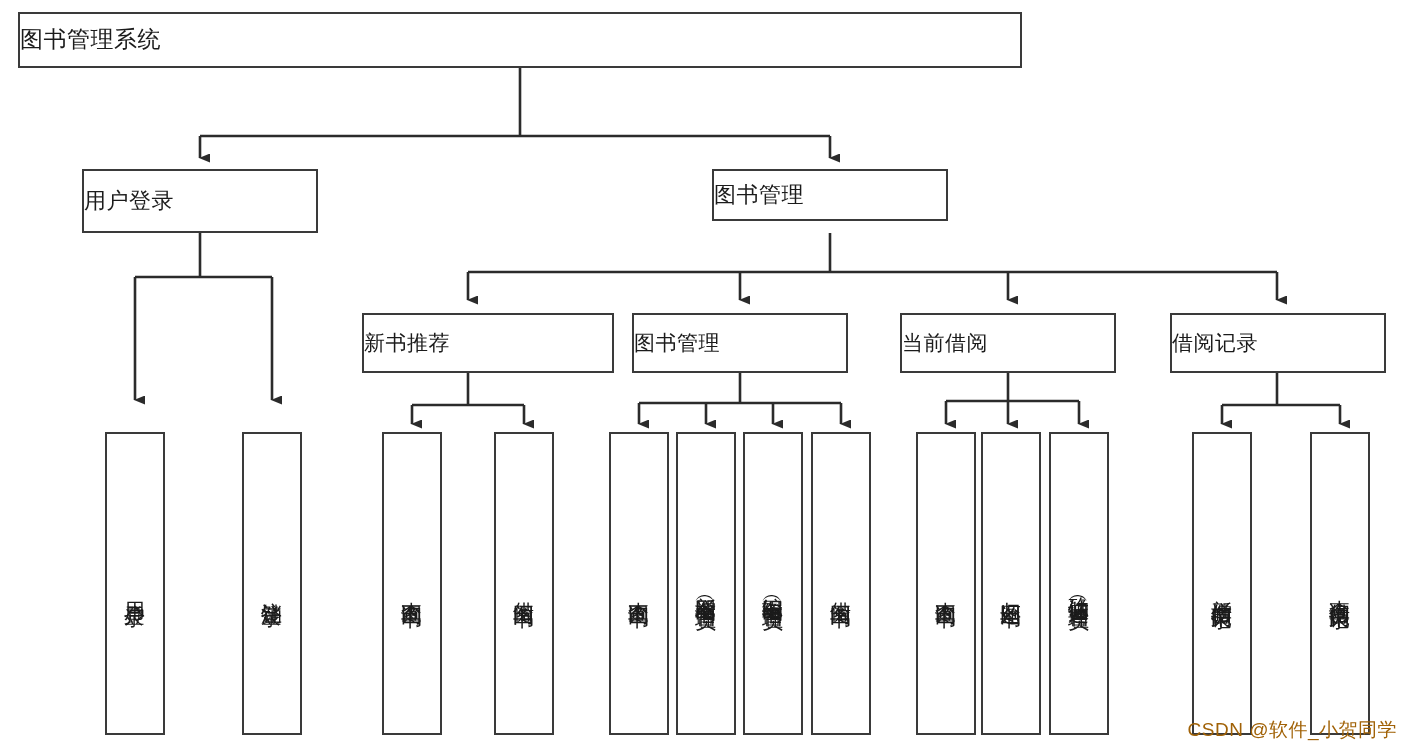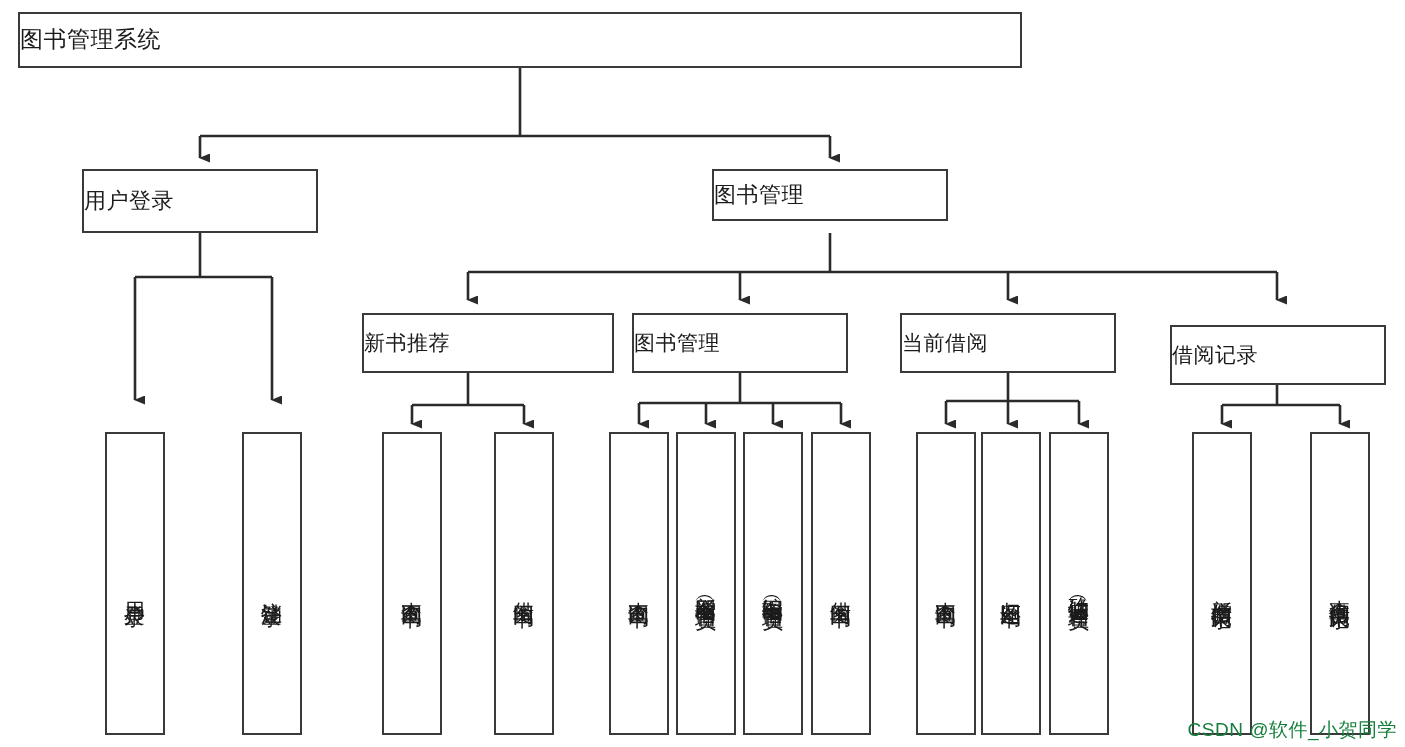--- a/index.html
+++ b/index.html
@@ -63,21 +63,21 @@
     top: 0;
     width: 1405px;
     height: 747px;
     pointer-events: none;
   }
   .watermark {
     position: absolute;
     right: 8px;
     bottom: 4px;
     font-size: 19px;
-    color: #15803d;
+    color: #a16207;
     white-space: nowrap;
     letter-spacing: 0.5px;
   }
 </style>
 </head>
 <body>
 
 <div id="canvas">
 
   <svg id="wires" viewBox="0 0 1405 747">
@@ -145,21 +145,21 @@
 
   <div class="node lvl3" style="left:362px; top:313px; width:252px; height:60px;">
     <span class="label">新书推荐</span>
   </div>
   <div class="node lvl3" style="left:632px; top:313px; width:216px; height:60px;">
     <span class="label">图书管理</span>
   </div>
   <div class="node lvl3" style="left:900px; top:313px; width:216px; height:60px;">
     <span class="label">当前借阅</span>
   </div>
-  <div class="node lvl3" style="left:1170px; top:313px; width:216px; height:60px;margin-top:12px;">
+  <div class="node lvl3" style="left:1170px; top:313px; width:216px; height:60px;">
     <span class="label">借阅记录</span>
   </div>
 
   <div class="node leaf" style="left:105px; top:432px; width:60px; height:303px;">
     <span class="label">用户登录</span>
   </div>
   <div class="node leaf" style="left:242px; top:432px; width:60px; height:303px;">
     <span class="label">注销登录</span>
   </div>
 

